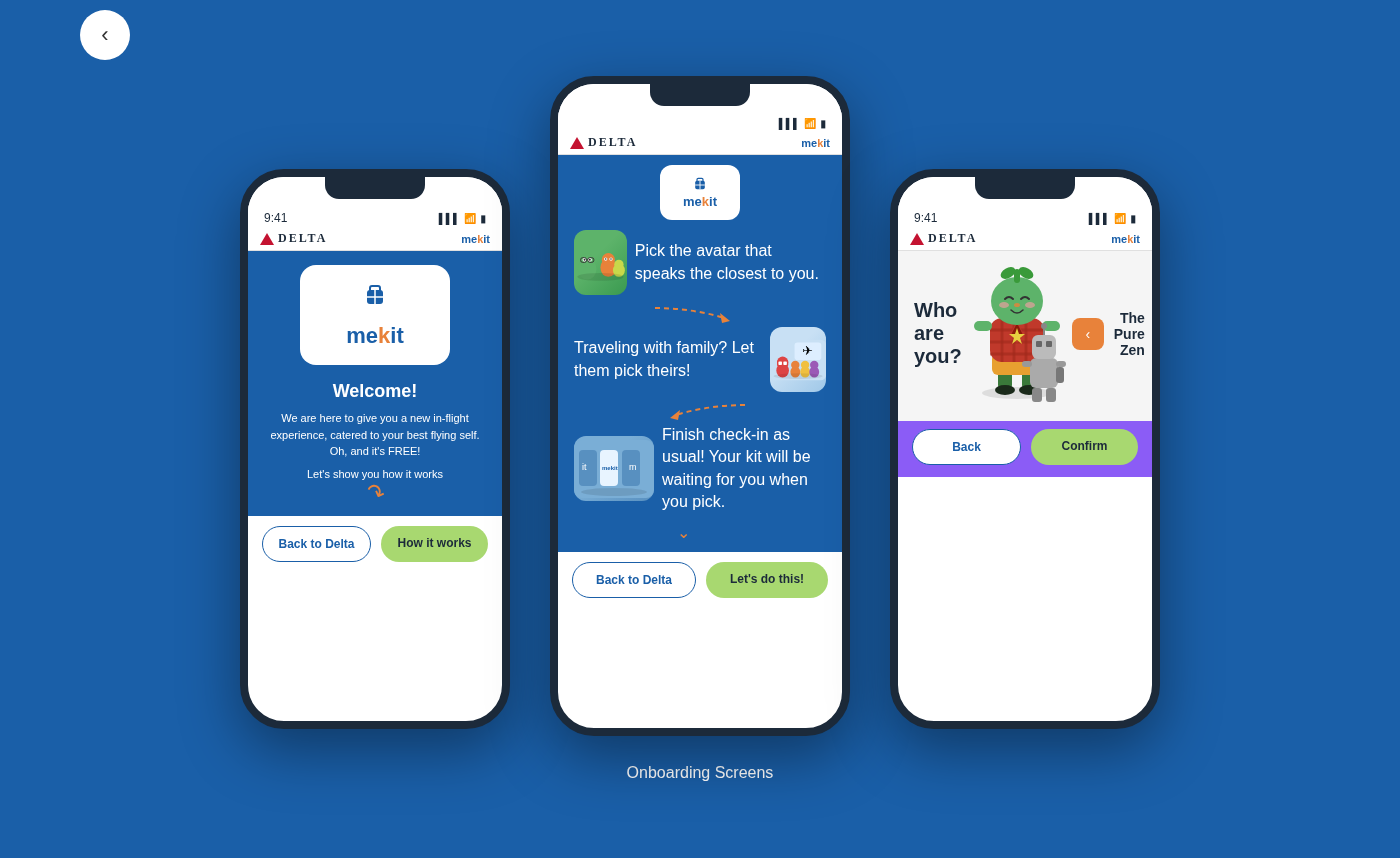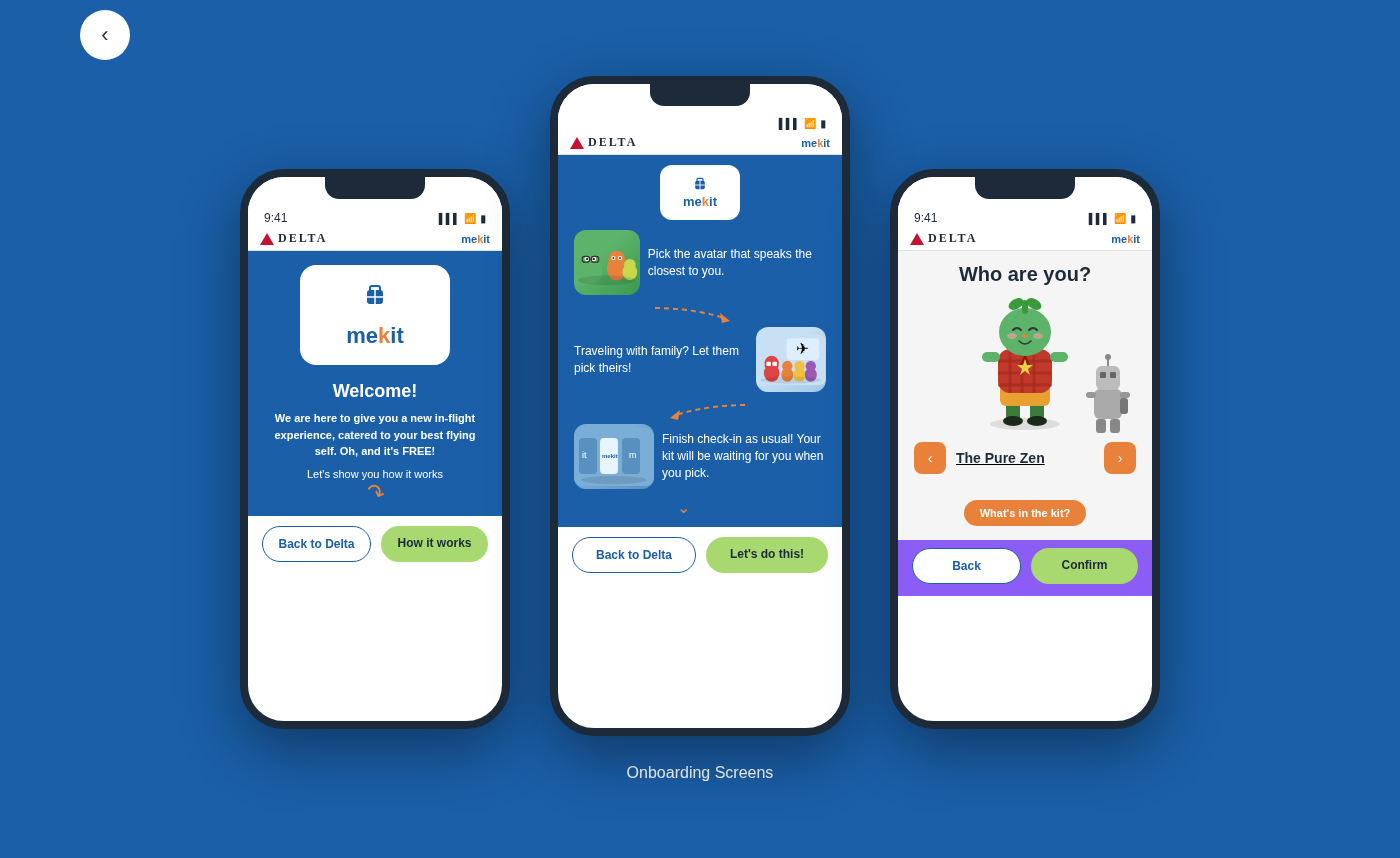--- a/index.html
+++ b/index.html
@@ -165,21 +165,20 @@
       font-weight: 800;
       color: white;
       text-align: center;
       margin-top: 8px;
     }
     .welcome-text {
       font-size: 11px;
       color: white;
       text-align: center;
       line-height: 1.5;
-      font-weight: bold;
     }
     .show-text {
       font-size: 11px;
       color: white;
       text-align: center;
       margin-top: auto;
     }
     .orange-arrow {
       color: #e8823a;
       font-size: 22px;
@@ -250,41 +249,41 @@
 
     
     .step-row {
       display: flex;
       gap: 8px;
       margin-bottom: 8px;
       align-items: center;
       width: 100%;
     }
     .step-text {
-      font-size: 12px;
+      font-size: 16px;
       color: white;
       font-weight: 500;
       line-height: 1.4;
     }
 
     
     .onboarding-label {
       font-size: 16px;
       font-weight: 500;
       color: white;
       text-align: center;
       margin-top: 12px;
     }
 
     
     .phone3-content {
       background: #f5f5f5;
       flex: 1;
       display: flex;
-      flex-direction: column;
+      flex-direction: row;
       align-items: center;
       padding: 12px 16px 10px;
     }
     .who-title {
       font-size: 20px;
       font-weight: 800;
       color: #1c2a3a;
       margin-bottom: 8px;
     }
 
@@ -303,22 +302,21 @@
       display: flex;
       align-items: center;
       justify-content: center;
       color: white;
       font-size: 14px;
       cursor: pointer;
       flex-shrink: 0;
     }
     .character-info {
       flex: 1;
-      text-align: left;
-      text-decoration: underline;
+      text-align: right;
     }
     .char-name {
       font-size: 14px;
       font-weight: 700;
       color: #1c2a3a;
     }
     .char-desc {
       font-size: 10px;
       color: #555;
       line-height: 1.4;

